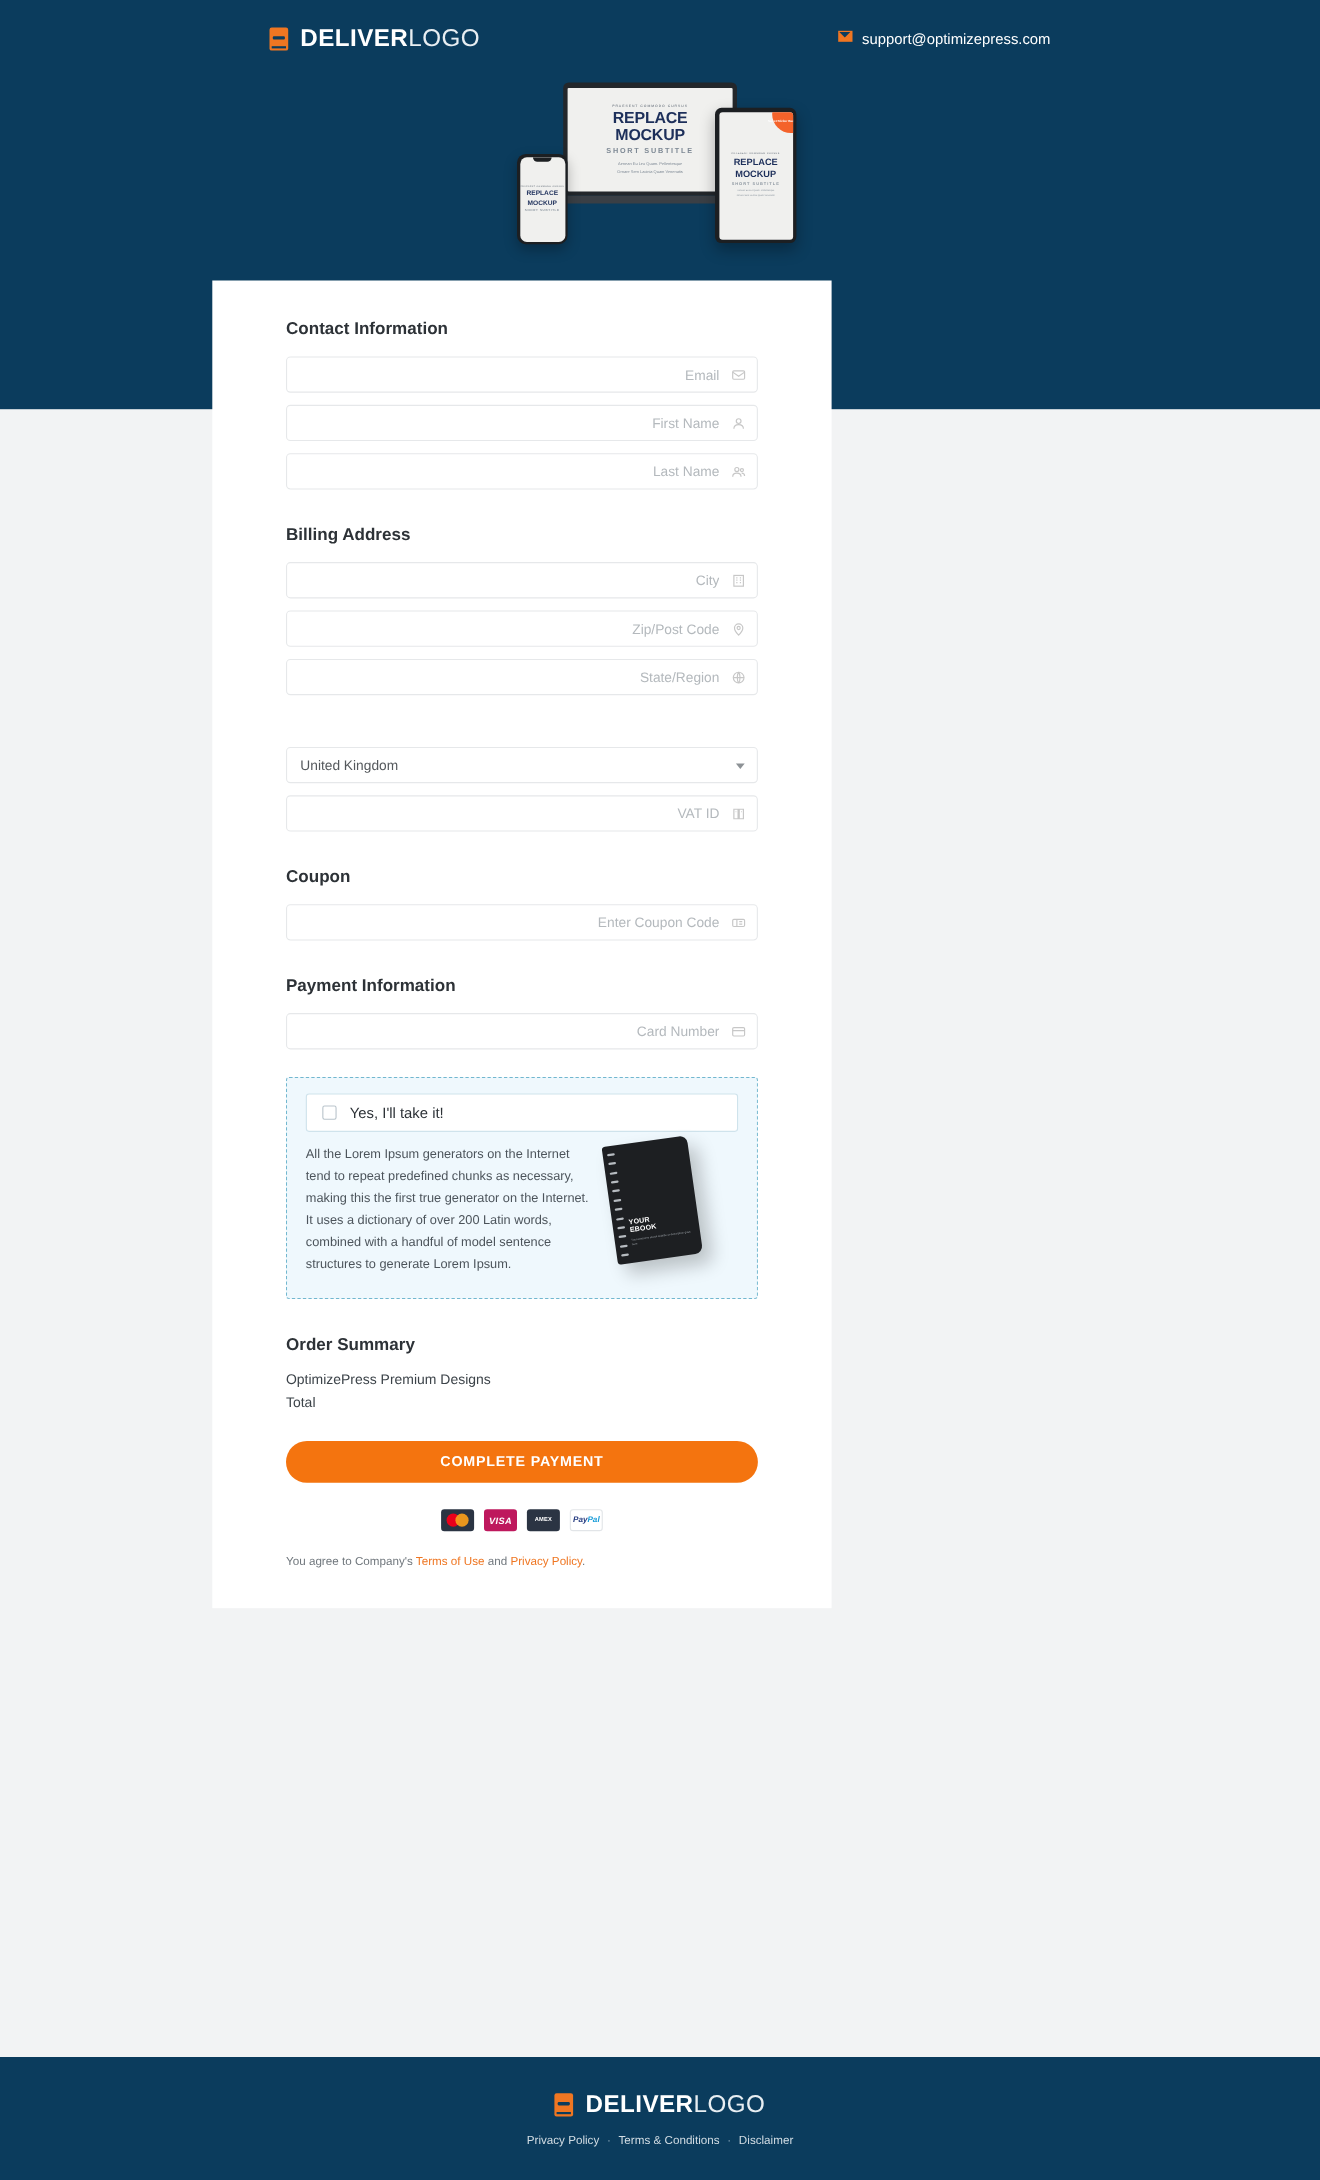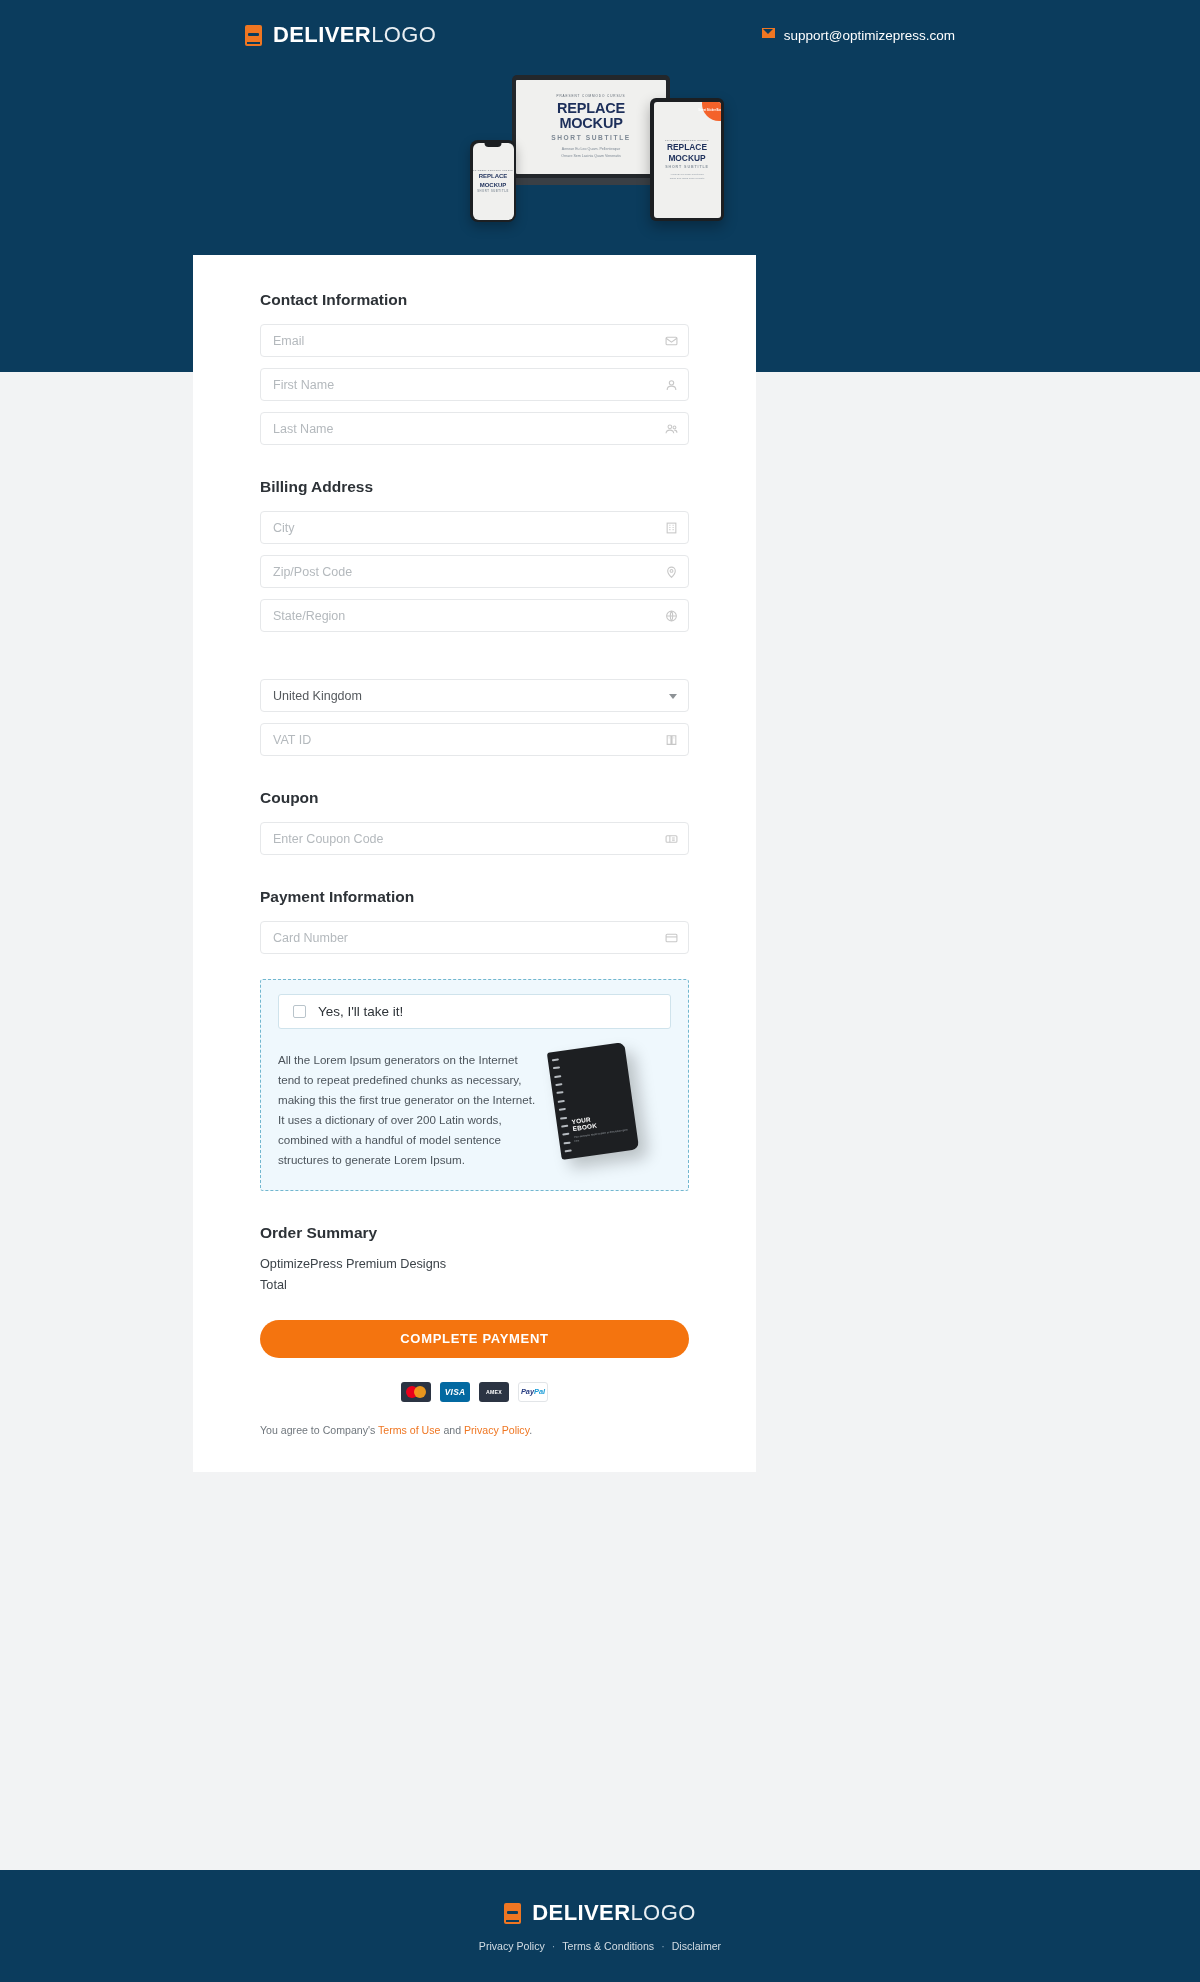--- a/index.html
+++ b/index.html
@@ -119,21 +119,21 @@
   }
   .sec-title {
     font-size: 15.5px; color: #2d3237; font-weight: bold; margin-bottom: 15px;
   }
   .sec-title.sp { margin-top: 33px; }
 
   .field { position: relative; margin-bottom: 11px; }
   .field input, .field .selectbox {
     width: 100%; height: 33px; border: 1px solid #e6e8ea; border-radius: 4px;
     padding: 0 34px 0 12px; font-size: 12.5px; font-family: "Liberation Sans", sans-serif;
-    color: #6c7378; background: #fff; outline: none;
+    color: #6c7378; background: #fff; outline: none; text-align: right;
   }
   .field input::placeholder { color: #b4b9bd; }
   .field .selectbox {
     display: flex; align-items: center; color: #55595d; font-size: 12.5px; margin-top: 47px;
   }
   .field .selectbox.placeholder { color: #b4b9bd; }
   .f-ico {
     position: absolute; right: 11px; top: 50%; transform: translateY(-50%);
     width: 13px; height: 13px; opacity: .32; pointer-events: none;
   }
@@ -151,21 +151,21 @@
   }
   .upsell-check {
     background: #fff; border: 1px solid #cfe3ec; border-radius: 3px;
     height: 35px; display: flex; align-items: center; gap: 12px; padding: 0 14px;
   }
   .cbx {
     width: 13px; height: 13px; border: 1px solid #b9c4cb; border-radius: 2px;
     background: #fff; flex: none;
   }
   .upsell-label { font-size: 13.5px; color: #2d3237; font-weight: 500; }
-  .upsell-body { display: flex; gap: 14px; margin-top: 21px; }
+  .upsell-body { display: flex; gap: 14px; margin-top: 11px; }
   .upsell-text {
     font-size: 11.6px; line-height: 1.72; color: #4c545b; flex: 1 1 auto; max-width: 258px;
   }
   .ebook-wrap { position: relative; width: 118px; flex: none; }
   .ebook {
     position: absolute; left: 4px; top: -3px; width: 78px; height: 108px;
     background: #1d1f22; border-radius: 3px 7px 7px 3px;
     transform: rotate(-8deg);
     box-shadow: 8px 10px 16px rgba(0,0,0,.22);
     padding: 0 7px 0 15px; display:flex; flex-direction:column; justify-content:flex-end;
@@ -186,21 +186,21 @@
     font-size: 13px; font-weight: bold; letter-spacing: .7px;
     font-family: "Liberation Sans", sans-serif; cursor: pointer;
   }
   .cards-row { display:flex; justify-content:center; gap: 9px; margin-top: 24px; }
   .cc { width: 30px; height: 20px; border-radius: 3px; display:flex; align-items:center; justify-content:center; }
   .cc.mc { background: #2b3443; }
   .mc-dots { position: relative; width: 20px; height: 12px; }
   .mc-dots i { position:absolute; top:0; width:12px; height:12px; border-radius:50%; }
   .mc-dots i:nth-child(1){ left:0; background:#eb001b; }
   .mc-dots i:nth-child(2){ right:0; background:#f79e1b; opacity:.93; }
-  .cc.visa { background: #0369a1; color: #fff; font-size: 8.4px; font-weight: bold; font-style: italic; letter-spacing: .3px; }
+  .cc.visa { background: #be185d; color: #fff; font-size: 8.4px; font-weight: bold; font-style: italic; letter-spacing: .3px; }
   .cc.amex { background: #2b3443; color: #fff; font-size: 5.2px; font-weight: bold; letter-spacing: .2px; }
   .cc.pp { background: #fff; border: 1px solid #e2e5e8; font-size: 7.4px; font-weight: bold; font-style: italic; }
   .pp-a { color: #253b80; } .pp-b { color: #179bd7; }
   .terms { font-size: 10.6px; color: #70777d; margin-top: 22px; }
   .terms a { color: #ef7622; text-decoration: none; }
 
   
   .footer {
     position: absolute; left: 0; bottom: 0; width: 1200px; height: 112px;
     background: #0b3c5d; display: flex; flex-direction: column;

